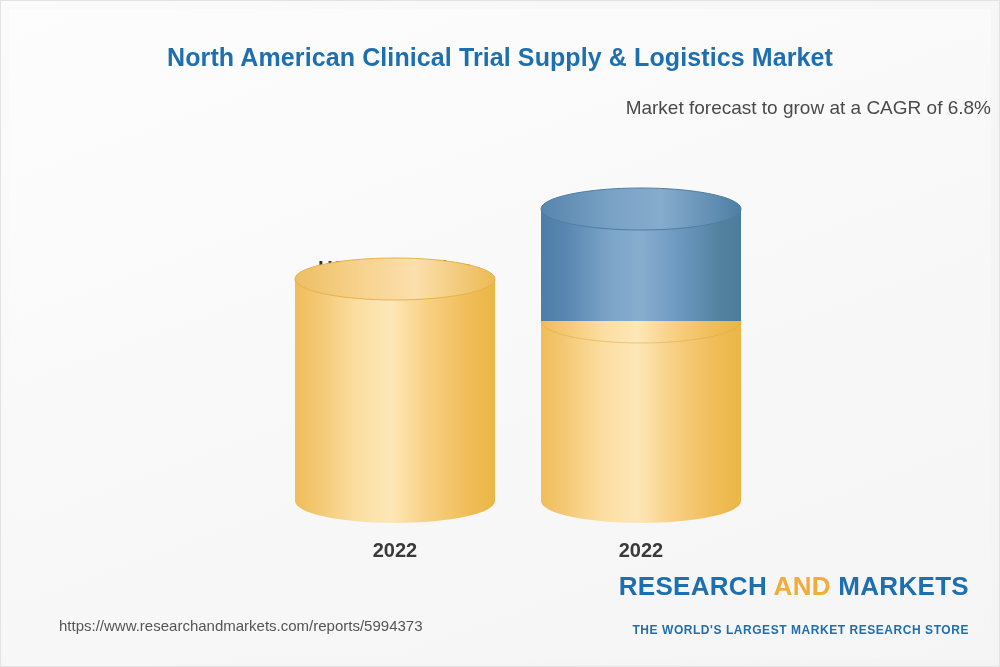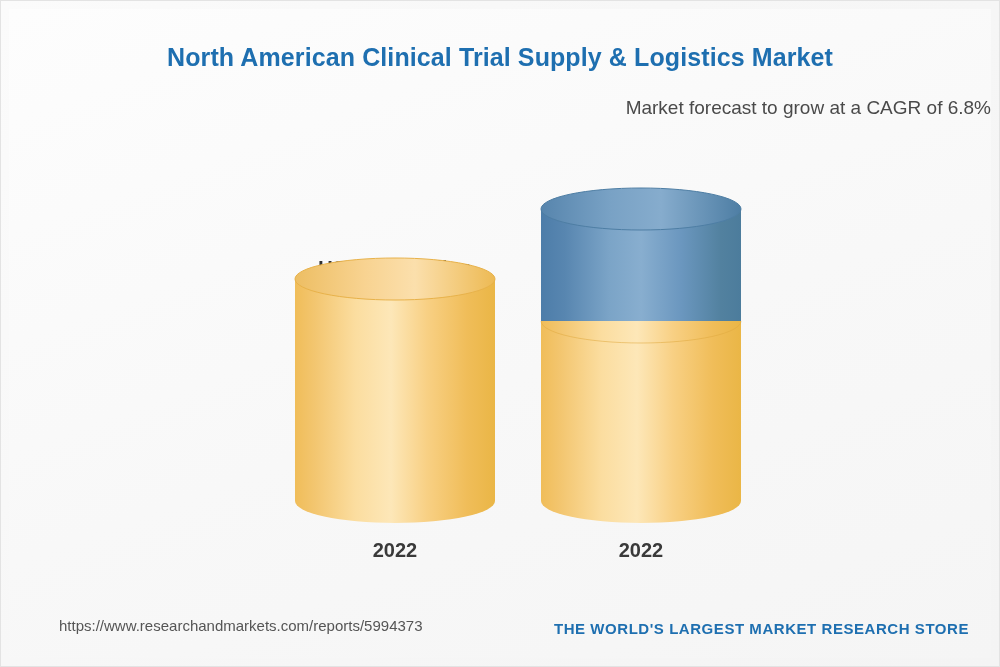--- a/index.html
+++ b/index.html
@@ -106,22 +106,22 @@
   .logo .line1 {
     font-size: 26px;
     font-weight: bold;
     letter-spacing: 0.3px;
     color: #1e6fb0;
   }
   .logo .line1 .and {
     color: #f0ad3c;
   }
   .logo .line2 {
-    margin-top: 12px;
-    font-size: 15px;
+    margin-top: 25px;
+    font-size: 12px;
     font-weight: bold;
     letter-spacing: 0.55px;
     color: #1e6fb0;
   }
 </style>
 </head>
 <body>
 
 <div class="page">
   <div class="inner">
@@ -186,17 +186,18 @@
           <ellipse cx="102" cy="42" rx="100" ry="21" fill="url(#blueTop)" stroke="#4e7ea4" stroke-width="1"></ellipse>
         </svg>
         <div class="cat" style="top:372px;">2022</div>
       </div>
 
     </div>
 
     <div class="url">https://www.researchandmarkets.com/reports/5994373</div>
 
     <div class="logo">
+      <div class="line1"><span>RESEARCH </span><span class="and">AND</span><span> MARKETS</span></div>
       <div class="line2">THE WORLD'S LARGEST MARKET RESEARCH STORE</div>
     </div>
 
   </div>
 </div>
 
 </body></html>

